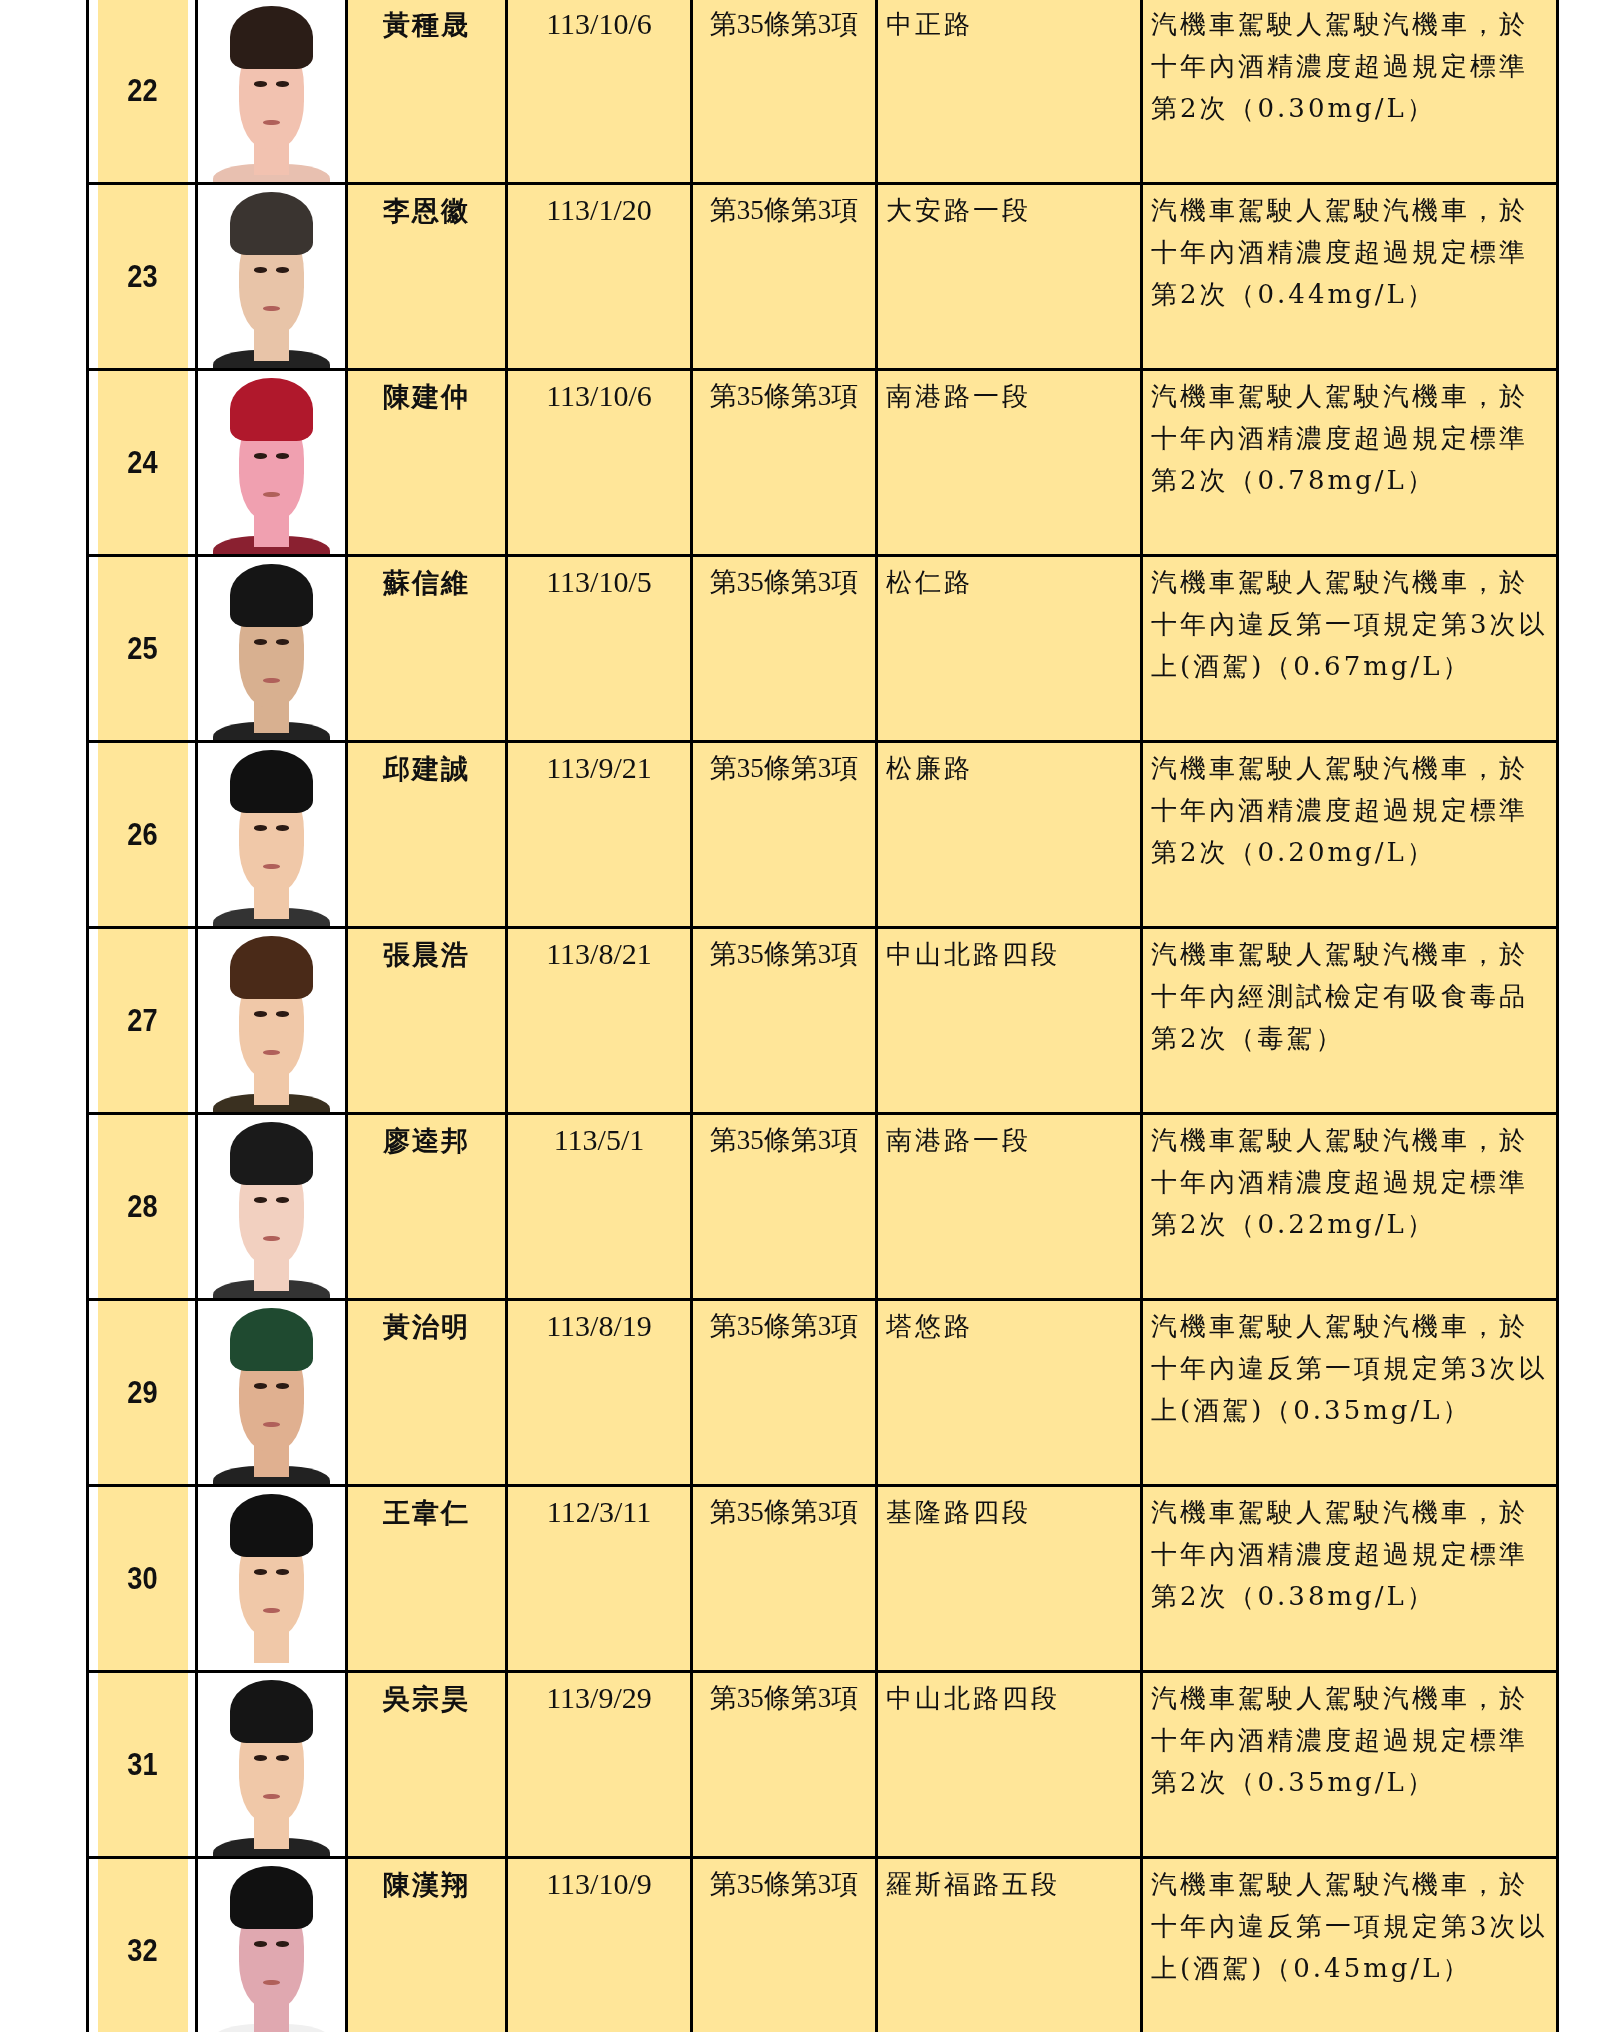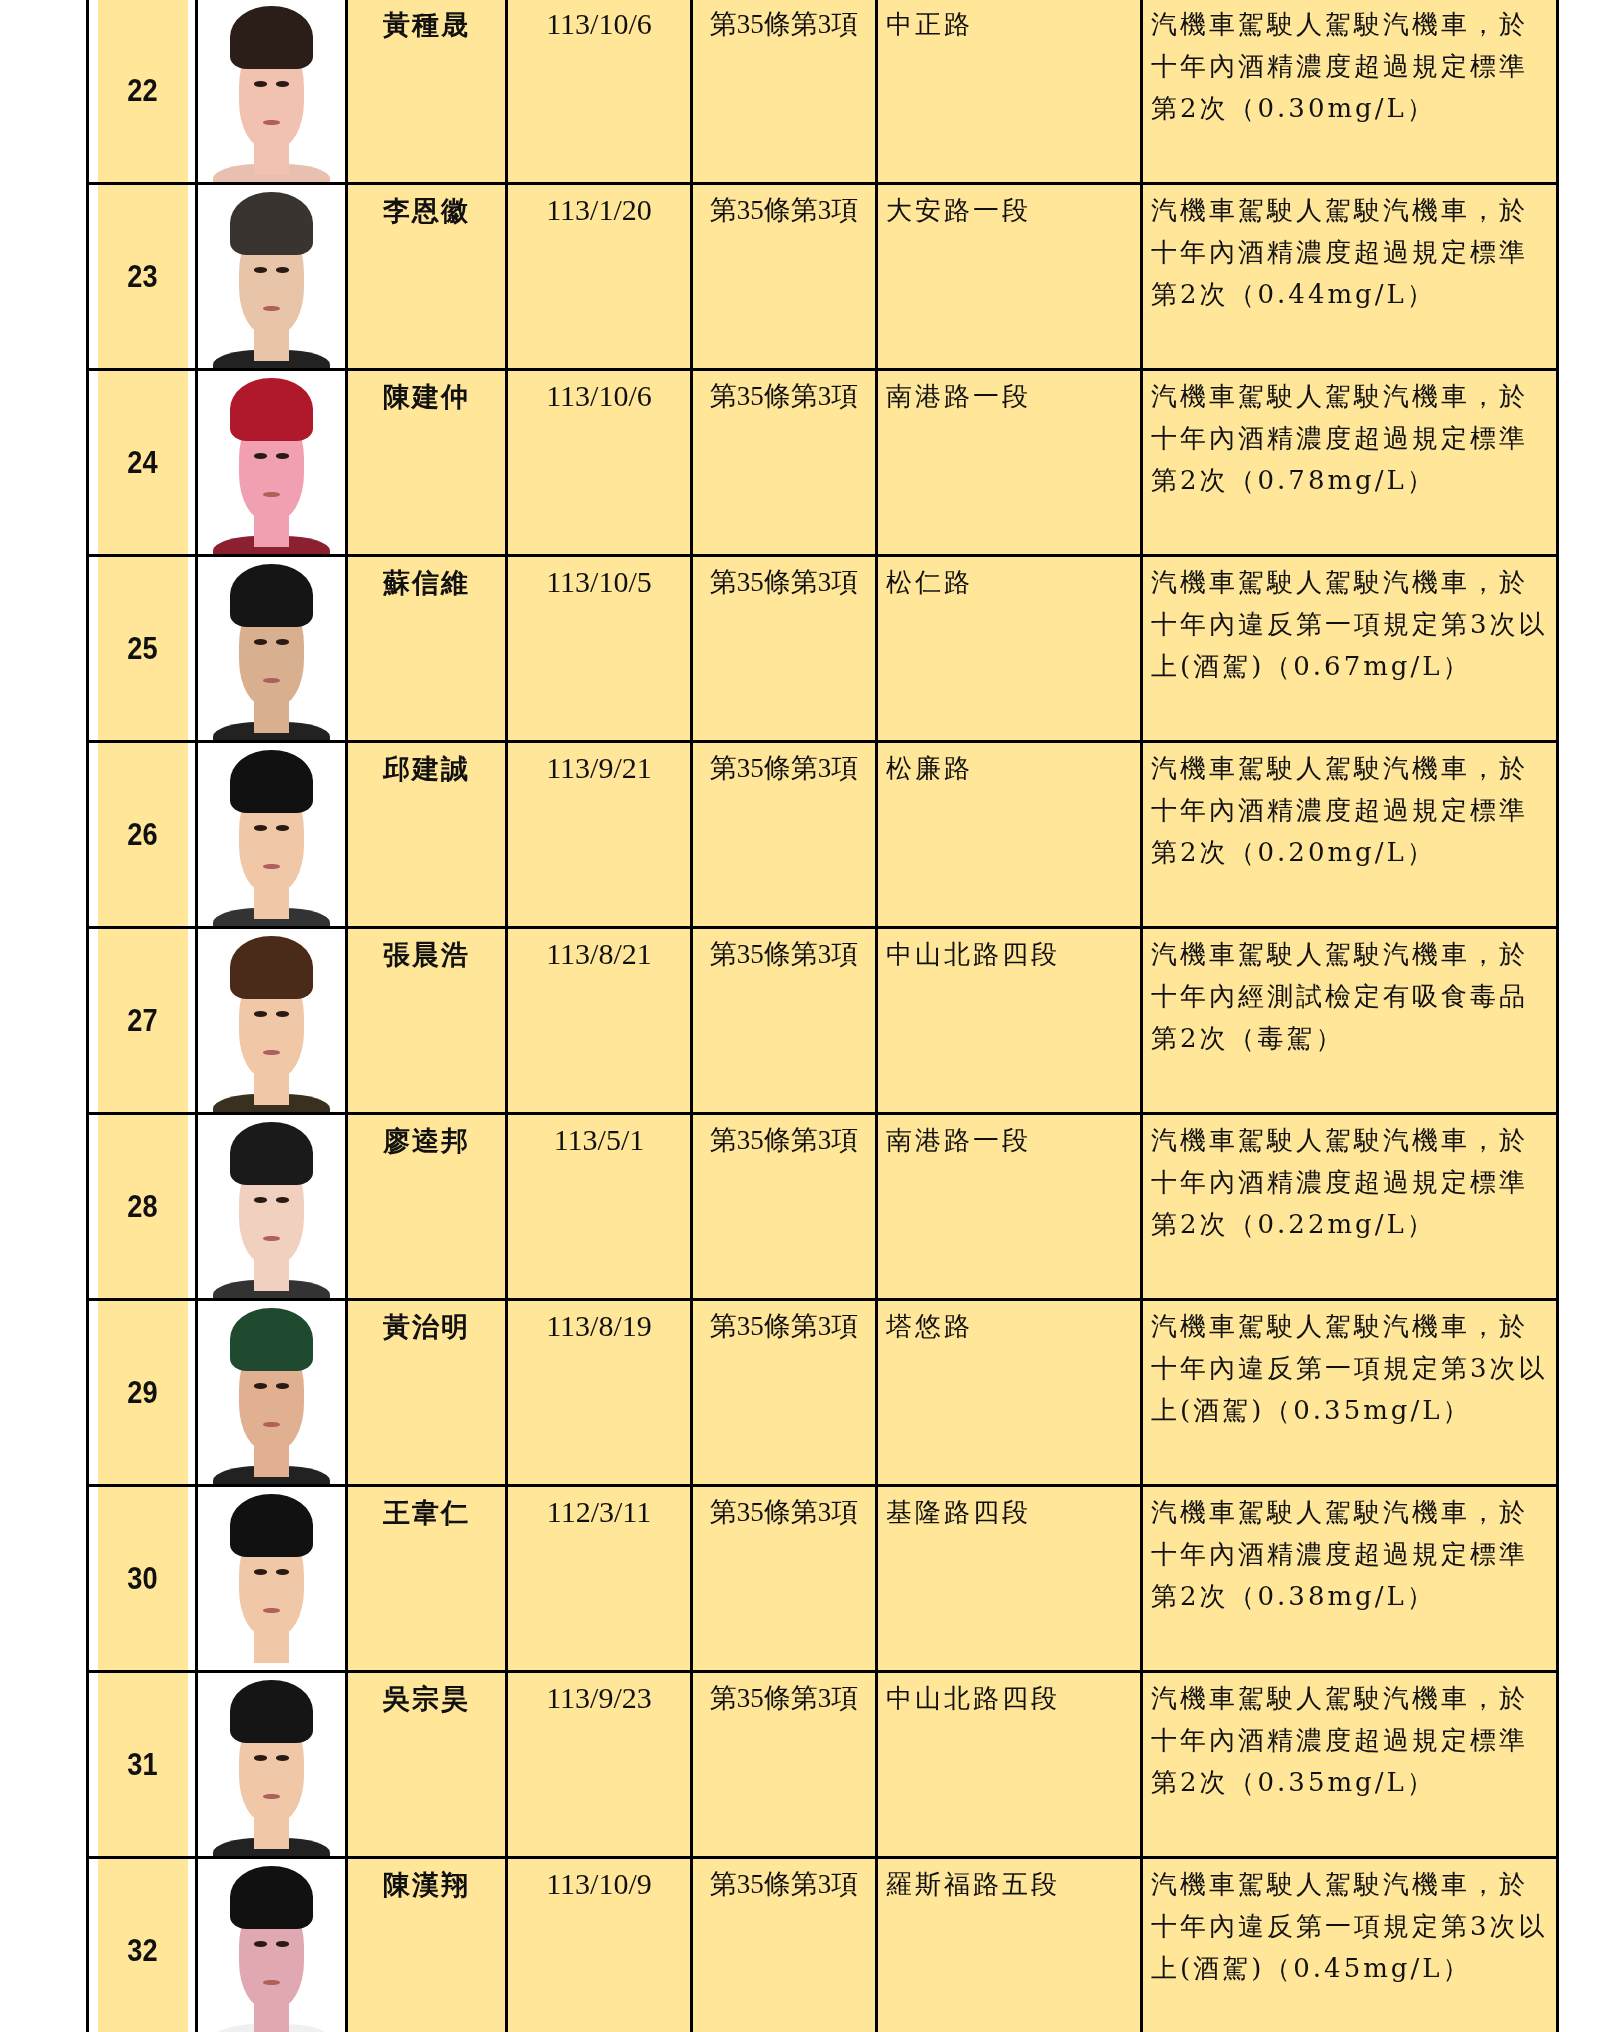--- a/index.html
+++ b/index.html
@@ -216,21 +216,21 @@
         <div class="shirt" style="background: rgb(34, 34, 34);"></div>
         <div class="neck" style="background: rgb(240, 200, 168);"></div>
         <div class="face" style="background: rgb(240, 200, 168);"></div>
         <div class="hair" style="background: rgb(21, 21, 21);"></div>
         <div class="eye l"></div>
         <div class="eye r"></div>
         <div class="mouth"></div>
       </div>
     </td>
     <td class="name">吳宗昊</td>
-    <td class="date">113/9/23</td>
+    <td class="date">113/9/29</td>
     <td class="law">第35條第3項</td>
     <td class="loc">中山北路四段</td>
     <td class="desc">汽機車駕駛人駕駛汽機車，於十年內酒精濃度超過規定標準第2次（0.35mg/L）</td>
   </tr>
         <tr>
     <td class="no">32</td>
     <td class="photo">
       <div class="portrait">
         <div class="shirt" style="background: rgb(240, 240, 240);"></div>
         <div class="neck" style="background: rgb(224, 168, 176);"></div>

